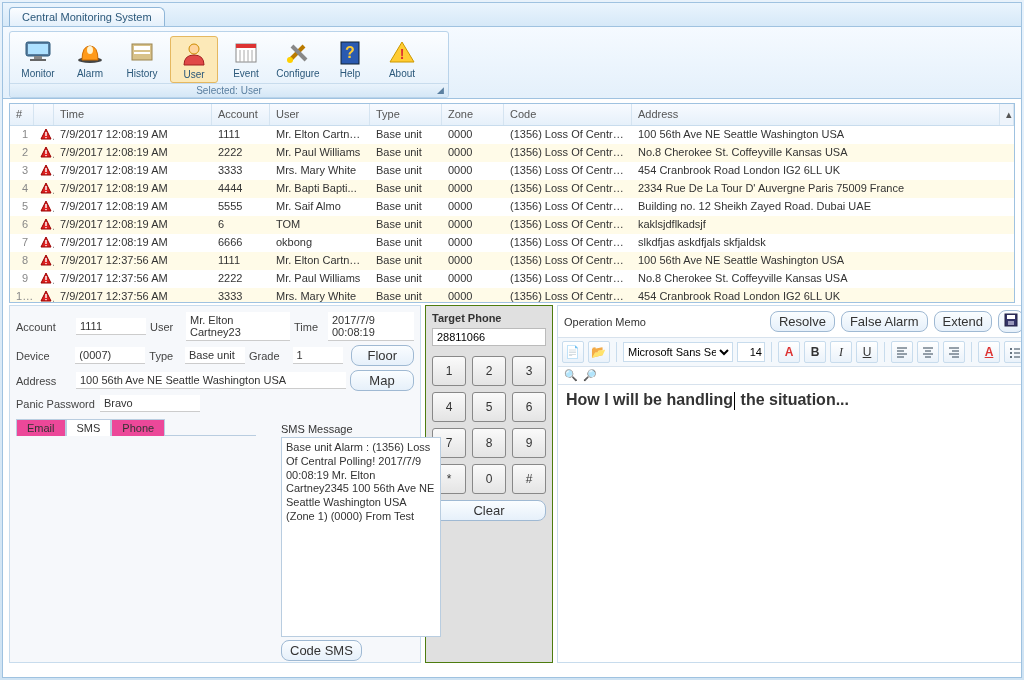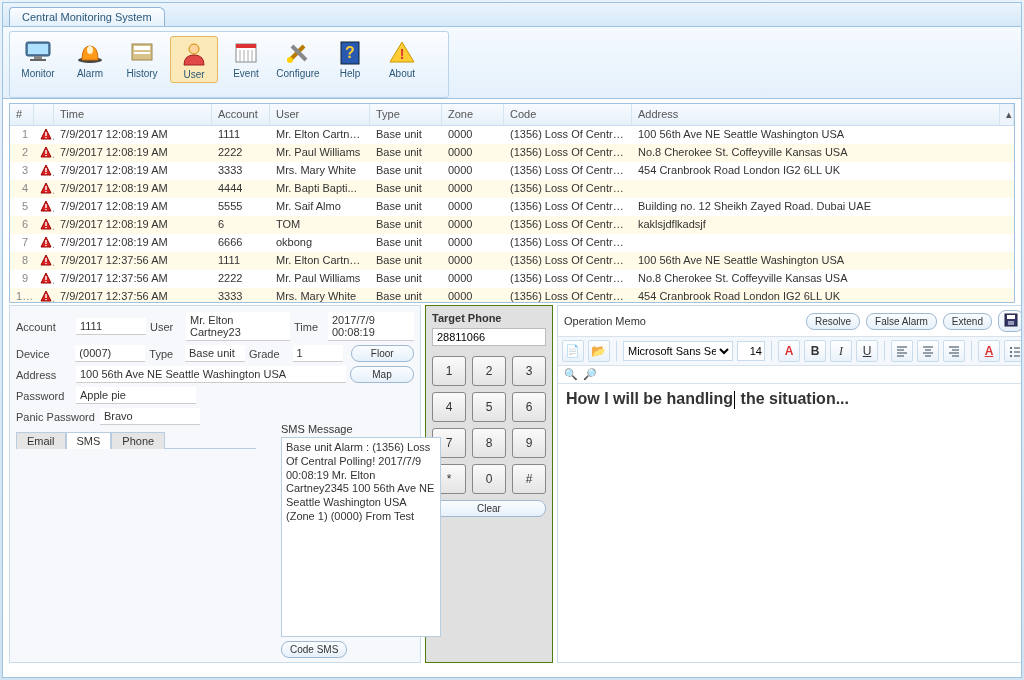--- a/index.html
+++ b/index.html
@@ -108,29 +108,29 @@
     border-bottom:1px solid #ccc;
     background:#fff;
     padding:2px 4px;
     min-height:16px;
   }
   .btn {
     border:1px solid #9fb9d3;
     background:linear-gradient(#fafdff,#e6f0fa);
     padding:2px 8px;
     border-radius:8px;
-    font-size:10px;
+    font-size:13px;
     cursor:pointer;
   }
   .btn.wide{ width:64px; text-align:center;}
   .tabs2 { margin-top:6px; }
   .tabs2-hdr { display:flex; border-bottom:1px solid #b9cde0; }
   .tabs2-hdr .t {
     border:1px solid #b9cde0; border-bottom:none;
-    padding:2px 10px; background:#e5e5e5; font-size:11px;
+    padding:2px 10px; background:#ec4899; font-size:11px;
     cursor:pointer; position:relative; top:1px;
   }
   .tabs2-hdr .t.active { background:#fff; }
   .tabs2-body { border:1px solid #b9cde0; border-top:none; height:155px; background:#fff; padding:4px; font-size:11px;}
   .sms-area {
     position:absolute;
     left: 278px;
     top: 420px;
     width: 162px;
   }
@@ -284,20 +284,24 @@
             <text x="16" y="20" text-anchor="middle" font-size="16" font-weight="bold" fill="#ffcc33">?</text>
           </svg>
         <span>Help</span>
       </div>
       <div class="ribbon-btn">
         <svg width="32" height="28">
             <path d="M16 4 L28 24 L4 24 Z" fill="#ffcc33" stroke="#cc9800"></path>
             <text x="16" y="21" text-anchor="middle" font-size="14" font-weight="bold" fill="#d33">!</text>
           </svg>
         <span>About</span>
+      </div>
+      <div class="ribbon-caption">
+        <span>Selected: User</span>
+        <span class="dialog-launcher">◢</span>
       </div>
     </div>
   </div>
 
   <div class="grid-wrap">
     <div class="grid-head">
       <div>#</div>
       <div></div>
       <div>Time</div>
       <div>Account</div>
@@ -363,20 +367,21 @@
               <path d="M6 1 L11 11 L1 11 Z" fill="#d22" stroke="#900"></path>
               <rect x="5.3" y="4" width="1.4" height="4" fill="#fff"></rect>
               <rect x="5.3" y="9" width="1.4" height="1.2" fill="#fff"></rect>
             </svg></div>
           <div>7/9/2017 12:08:19 AM</div>
           <div>4444</div>
           <div>Mr. Bapti Bapti...</div>
           <div>Base unit</div>
           <div>0000</div>
           <div>(1356) Loss Of Central Polli...</div>
+          <div>2334 Rue De La Tour D' Auvergne Paris 75009 France</div>
           <div></div>
         </div>
         <div class="grid-row">
           <div class="numcell">5</div>
           <div><svg width="12" height="12">
               <path d="M6 1 L11 11 L1 11 Z" fill="#d22" stroke="#900"></path>
               <rect x="5.3" y="4" width="1.4" height="4" fill="#fff"></rect>
               <rect x="5.3" y="9" width="1.4" height="1.2" fill="#fff"></rect>
             </svg></div>
           <div>7/9/2017 12:08:19 AM</div>
@@ -410,20 +415,21 @@
               <path d="M6 1 L11 11 L1 11 Z" fill="#d22" stroke="#900"></path>
               <rect x="5.3" y="4" width="1.4" height="4" fill="#fff"></rect>
               <rect x="5.3" y="9" width="1.4" height="1.2" fill="#fff"></rect>
             </svg></div>
           <div>7/9/2017 12:08:19 AM</div>
           <div>6666</div>
           <div>okbong</div>
           <div>Base unit</div>
           <div>0000</div>
           <div>(1356) Loss Of Central Polli...</div>
+          <div>slkdfjas askdfjals skfjaldsk</div>
           <div></div>
         </div>
         <div class="grid-row alt">
           <div class="numcell">8</div>
           <div><svg width="12" height="12">
               <path d="M6 1 L11 11 L1 11 Z" fill="#d22" stroke="#900"></path>
               <rect x="5.3" y="4" width="1.4" height="4" fill="#fff"></rect>
               <rect x="5.3" y="9" width="1.4" height="1.2" fill="#fff"></rect>
             </svg></div>
           <div>7/9/2017 12:37:56 AM</div>
@@ -487,24 +493,20 @@
         <span class="fval" style="width:60px;flex:none">Base unit</span>
         <span class="flbl" style="width:40px">Grade</span>
         <span class="fval" style="width:50px;flex:none">1</span>
         <span style="flex:1"></span>
         <span class="btn wide">Floor</span>
       </div>
       <div class="frow">
         <span class="flbl">Address</span>
         <span class="fval">100 56th Ave NE Seattle Washington USA</span>
         <span class="btn wide">Map</span>
-      </div>
-      <div class="frow">
-        <span class="flbl">Password</span>
-        <span class="fval" style="width:120px;flex:none">Apple pie</span>
       </div>
       <div class="frow">
         <span class="flbl w80">Panic Password</span>
         <span class="fval" style="width:100px;flex:none">Bravo</span>
       </div>
       <div class="tabs2" style="width:240px;">
         <div class="tabs2-hdr">
           <div class="t">Email</div>
           <div class="t active">SMS</div>
           <div class="t">Phone</div>

